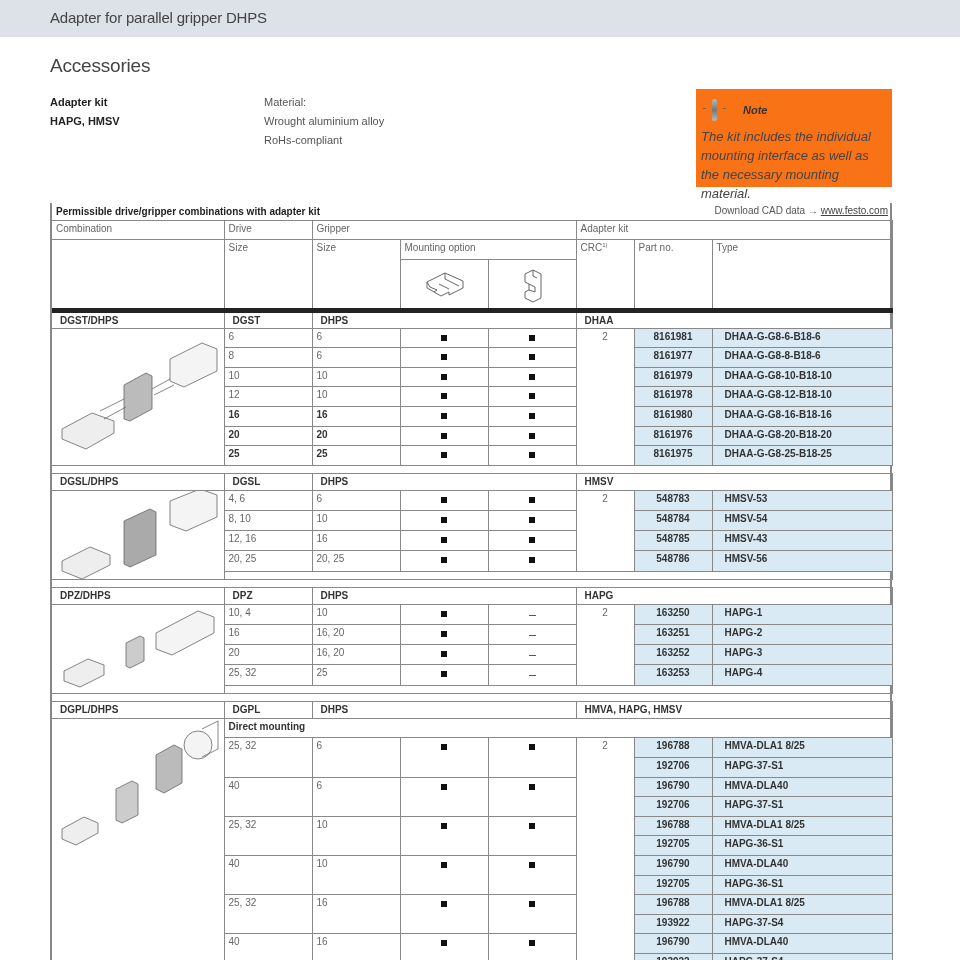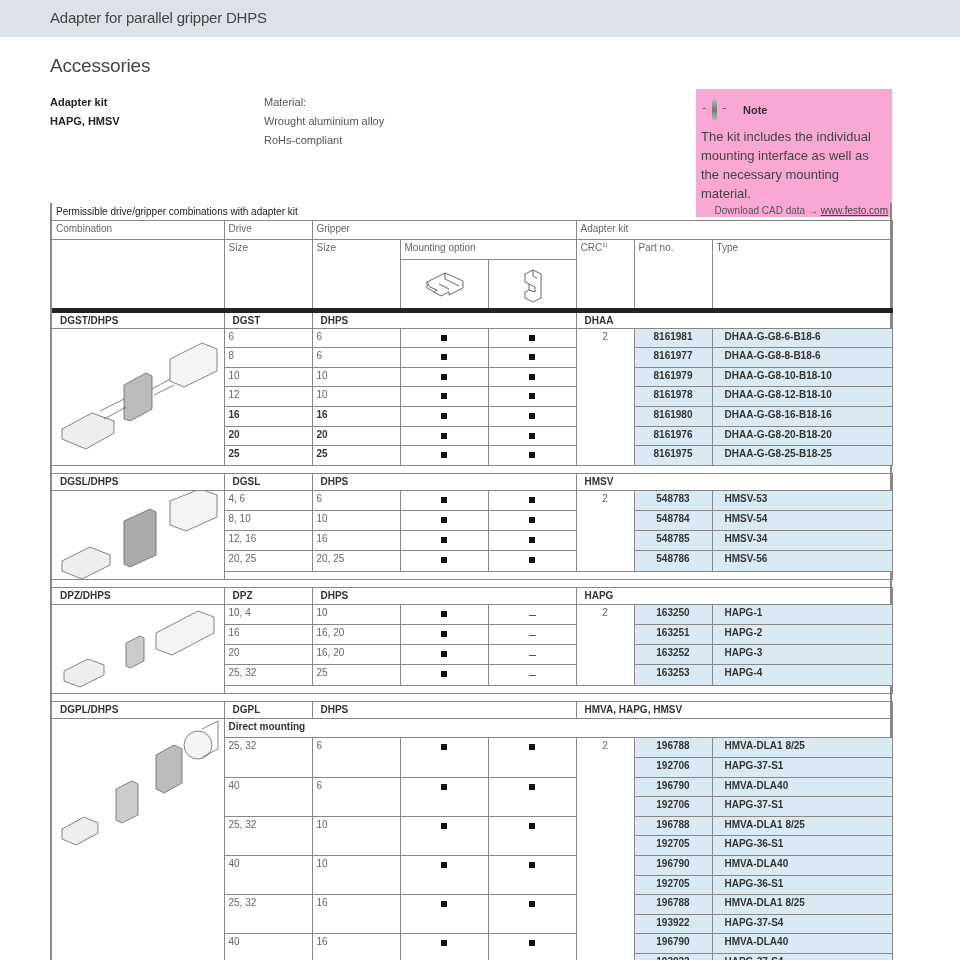--- a/index.html
+++ b/index.html
@@ -7,35 +7,35 @@
   body { font-family: "Liberation Sans", "DejaVu Sans", sans-serif; color: #333; position: relative; }
 
   .topbar { position: absolute; left: 0; top: 0; width: 960px; height: 37px; background: #dde1e8; }
   .topbar .title { position: absolute; left: 50px; top: 9px; font-size: 15px; color: #444; letter-spacing: -0.2px; }
 
   .section-title { position: absolute; left: 50px; top: 55px; font-size: 19px; color: #444; letter-spacing: -0.2px; }
 
   .kit-label { position: absolute; left: 50px; top: 93px; font-size: 11px; font-weight: bold; color: #222; line-height: 19px; }
   .material { position: absolute; left: 264px; top: 93px; font-size: 11px; color: #555; line-height: 19px; }
 
-  .note { position: absolute; left: 696px; top: 89px; width: 196px; height: 128px; background: #f9a8d4; padding: 6px 5px; }
+  .note { position: absolute; left: 696px; top: 89px; width: 196px; height: 98px; background: #f97316; padding: 6px 5px; font-style: italic; }
   .note .note-head { display: flex; align-items: center; height: 30px; }
   .note .note-icon { width: 28px; height: 24px; position: relative; margin-right: 14px; }
   .note .note-icon .dash { position: absolute; top: 10px; width: 3px; height: 1px; background: #666; }
   .note .note-icon .bar { position: absolute; left: 11px; top: 1px; width: 5px; height: 22px; border-radius: 3px; background: linear-gradient(#bbb, #777 50%, #bbb); }
   .note .note-title { font-size: 11px; font-weight: bold; color: #333; }
   .note .note-text { font-size: 13px; color: #444; line-height: 19px; margin-top: 2px; }
 
   .cad-link { position: absolute; right: 72px; top: 205px; font-size: 10px; color: #555; }
   .cad-link a { color: #444; text-decoration: underline; }
 
   .tbl-wrap { position: absolute; left: 50px; top: 203px; width: 842px; border-left: 2px solid #888; border-right: 2px solid #888; }
   table { border-collapse: collapse; width: 840px; table-layout: fixed; font-size: 10px; }
   td { border: 1px solid #888; padding: 2px 4px; vertical-align: top; height: 19.6px; color: #666; }
-  .caption td { font-weight: normal; color: #222; border: none; padding-top: 3px; height: 17px; margin-left: 16px; }
+  .caption td { font-weight: bold; color: #222; border: none; padding-top: 3px; height: 17px; margin-left: 16px; }
   .hdr td { color: #666; }
   .thick td { border-top: 5px solid #222; }
   .grp td { font-weight: bold; color: #333; height: 17px; padding-left: 8px; }
   .bold { font-weight: bold; color: #333; }
   .c { text-align: center; }
   .sq { display: inline-block; width: 6px; height: 6px; background: #111; margin-top: 4px; }
   .dash-val { display: inline-block; width: 7px; height: 1px; background: #555; margin-top: 7px; }
   td.part { background: #d9eaf5; text-align: center; font-weight: bold; color: #333; }
   td.type { background: #d9eaf5; font-weight: bold; color: #333; padding-left: 12px; }
   td.crc { text-align: center; }
@@ -242,21 +242,21 @@
           <td class="c"><span class="sq"></span></td>
           <td class="part">548784</td>
           <td class="type">HMSV-54</td>
         </tr>
   <tr>
           <td>12, 16</td>
           <td>16</td>
           <td class="c"><span class="sq"></span></td>
           <td class="c"><span class="sq"></span></td>
           <td class="part">548785</td>
-          <td class="type">HMSV-34</td>
+          <td class="type">HMSV-43</td>
         </tr>
   <tr>
           <td>20, 25</td>
           <td>20, 25</td>
           <td class="c"><span class="sq"></span></td>
           <td class="c"><span class="sq"></span></td>
           <td class="part">548786</td>
           <td class="type">HMSV-56</td>
         </tr>
   <tr>

